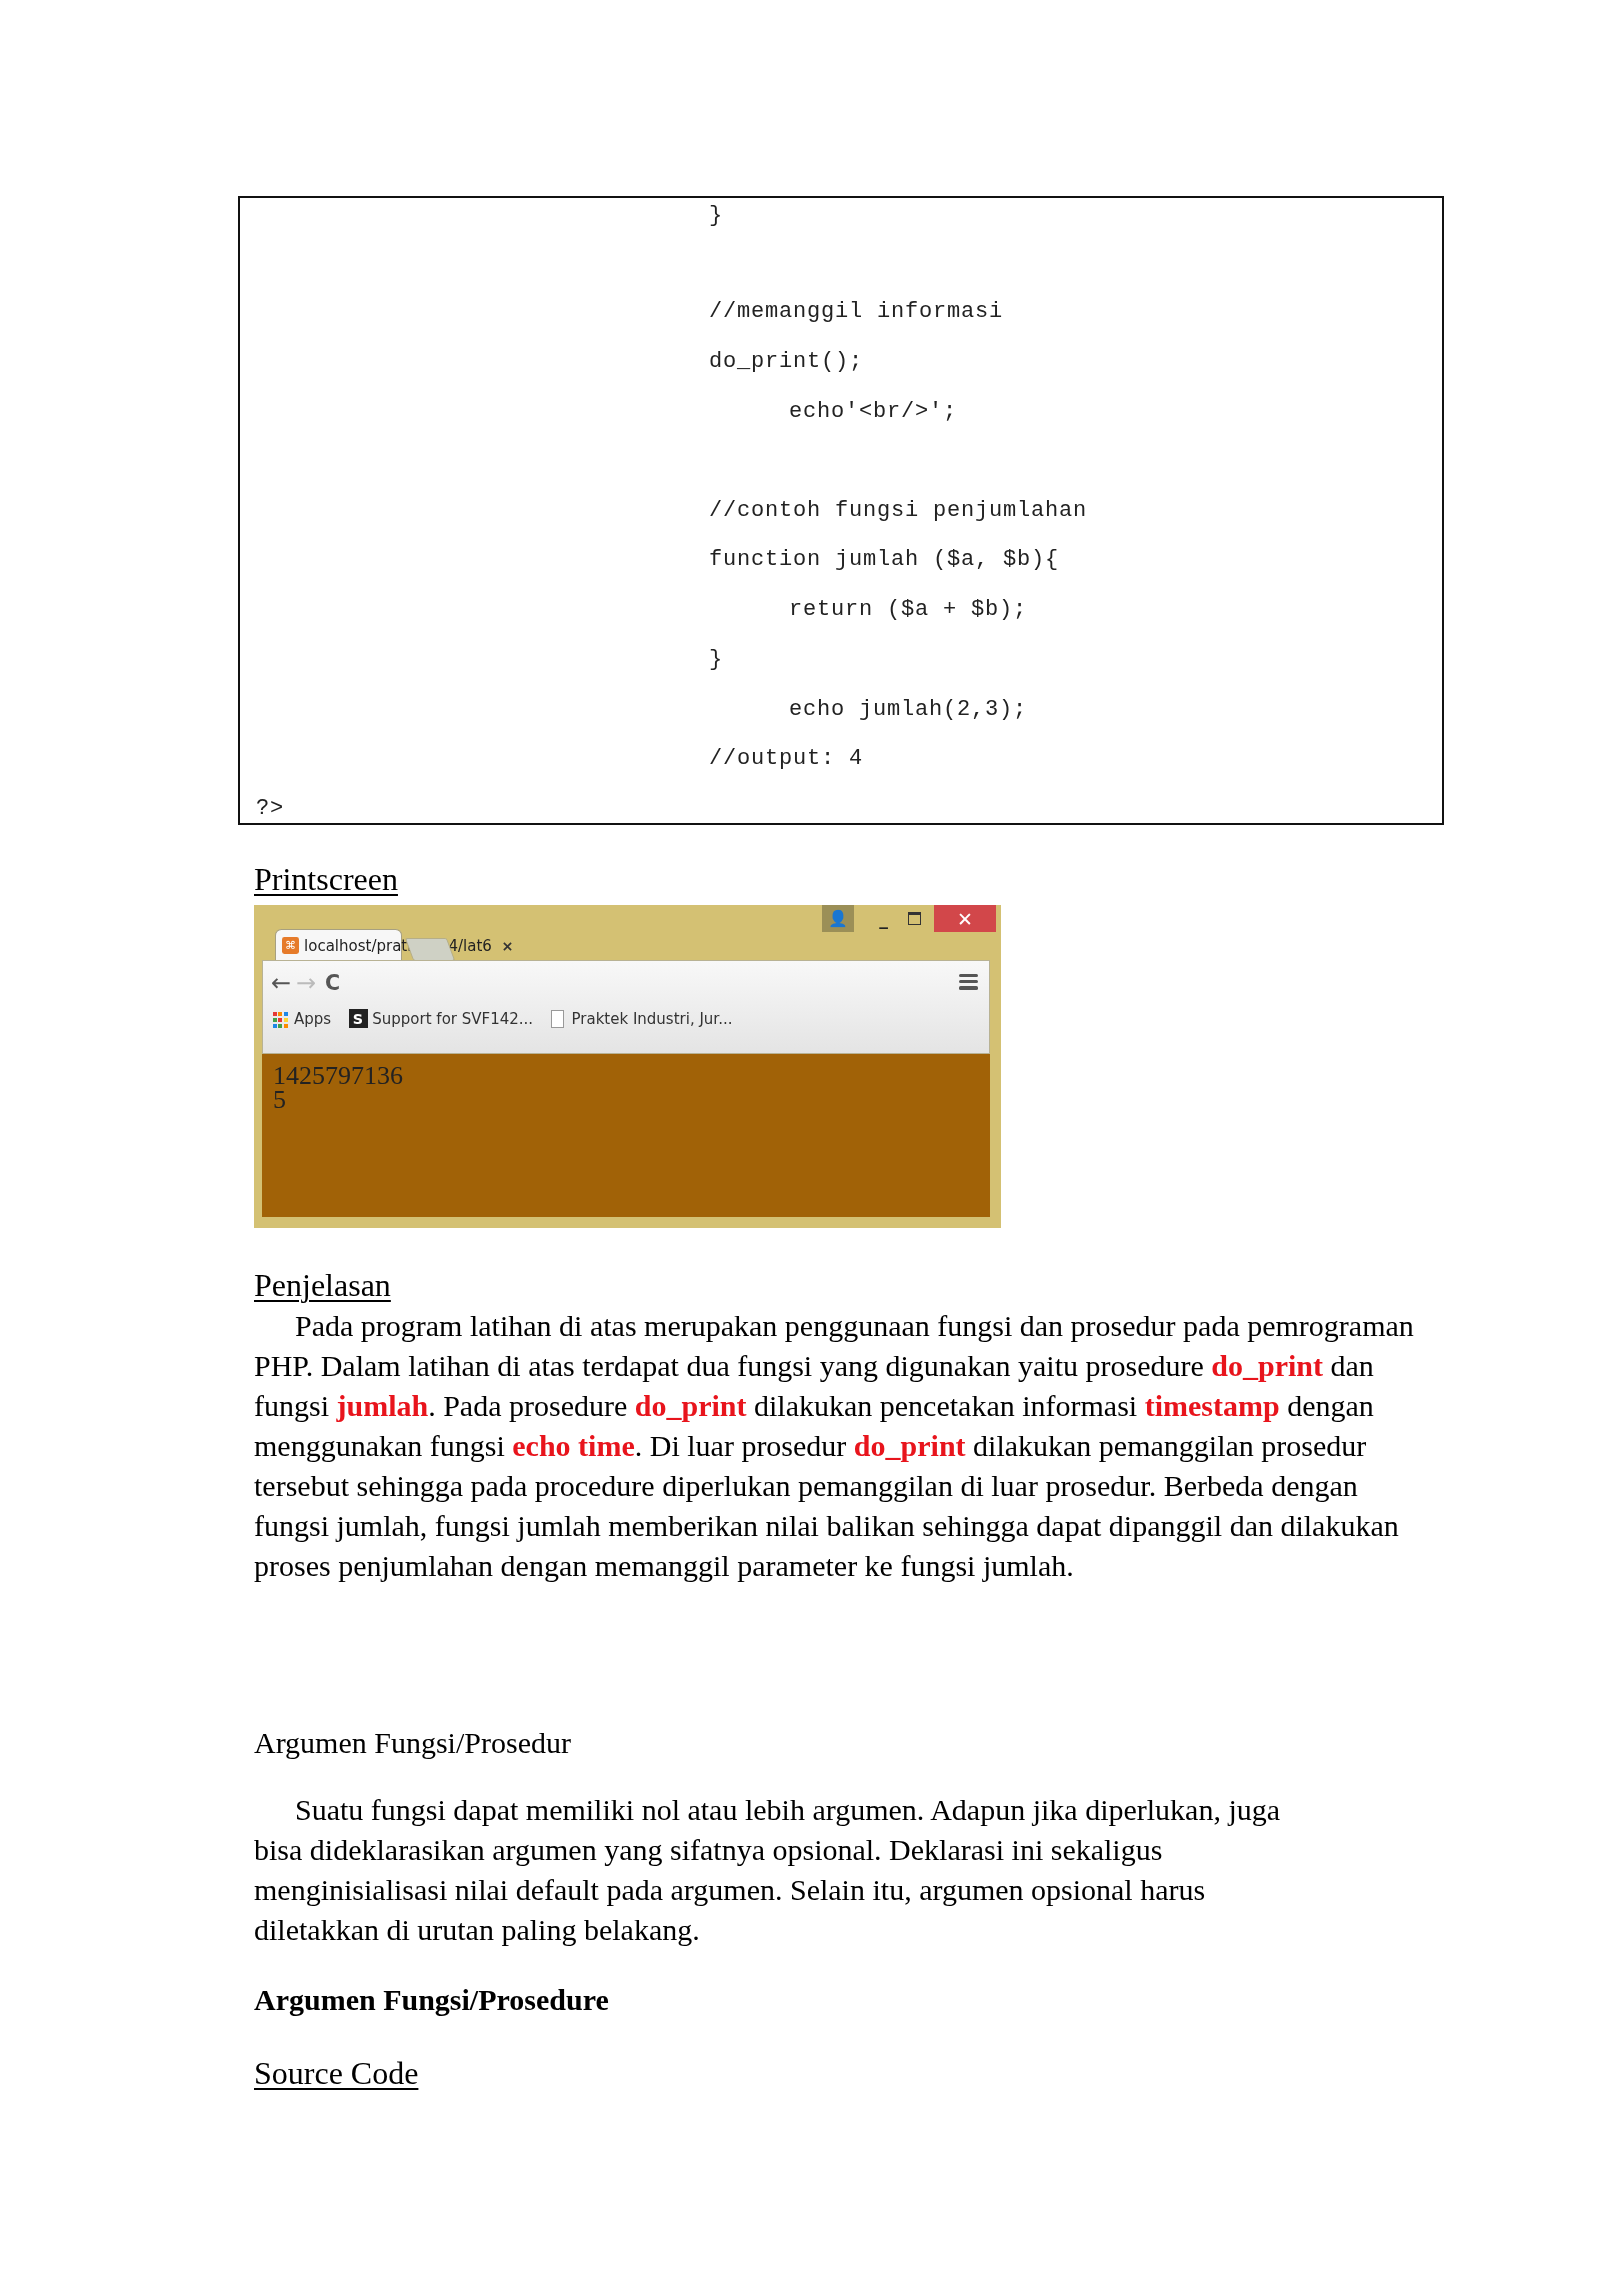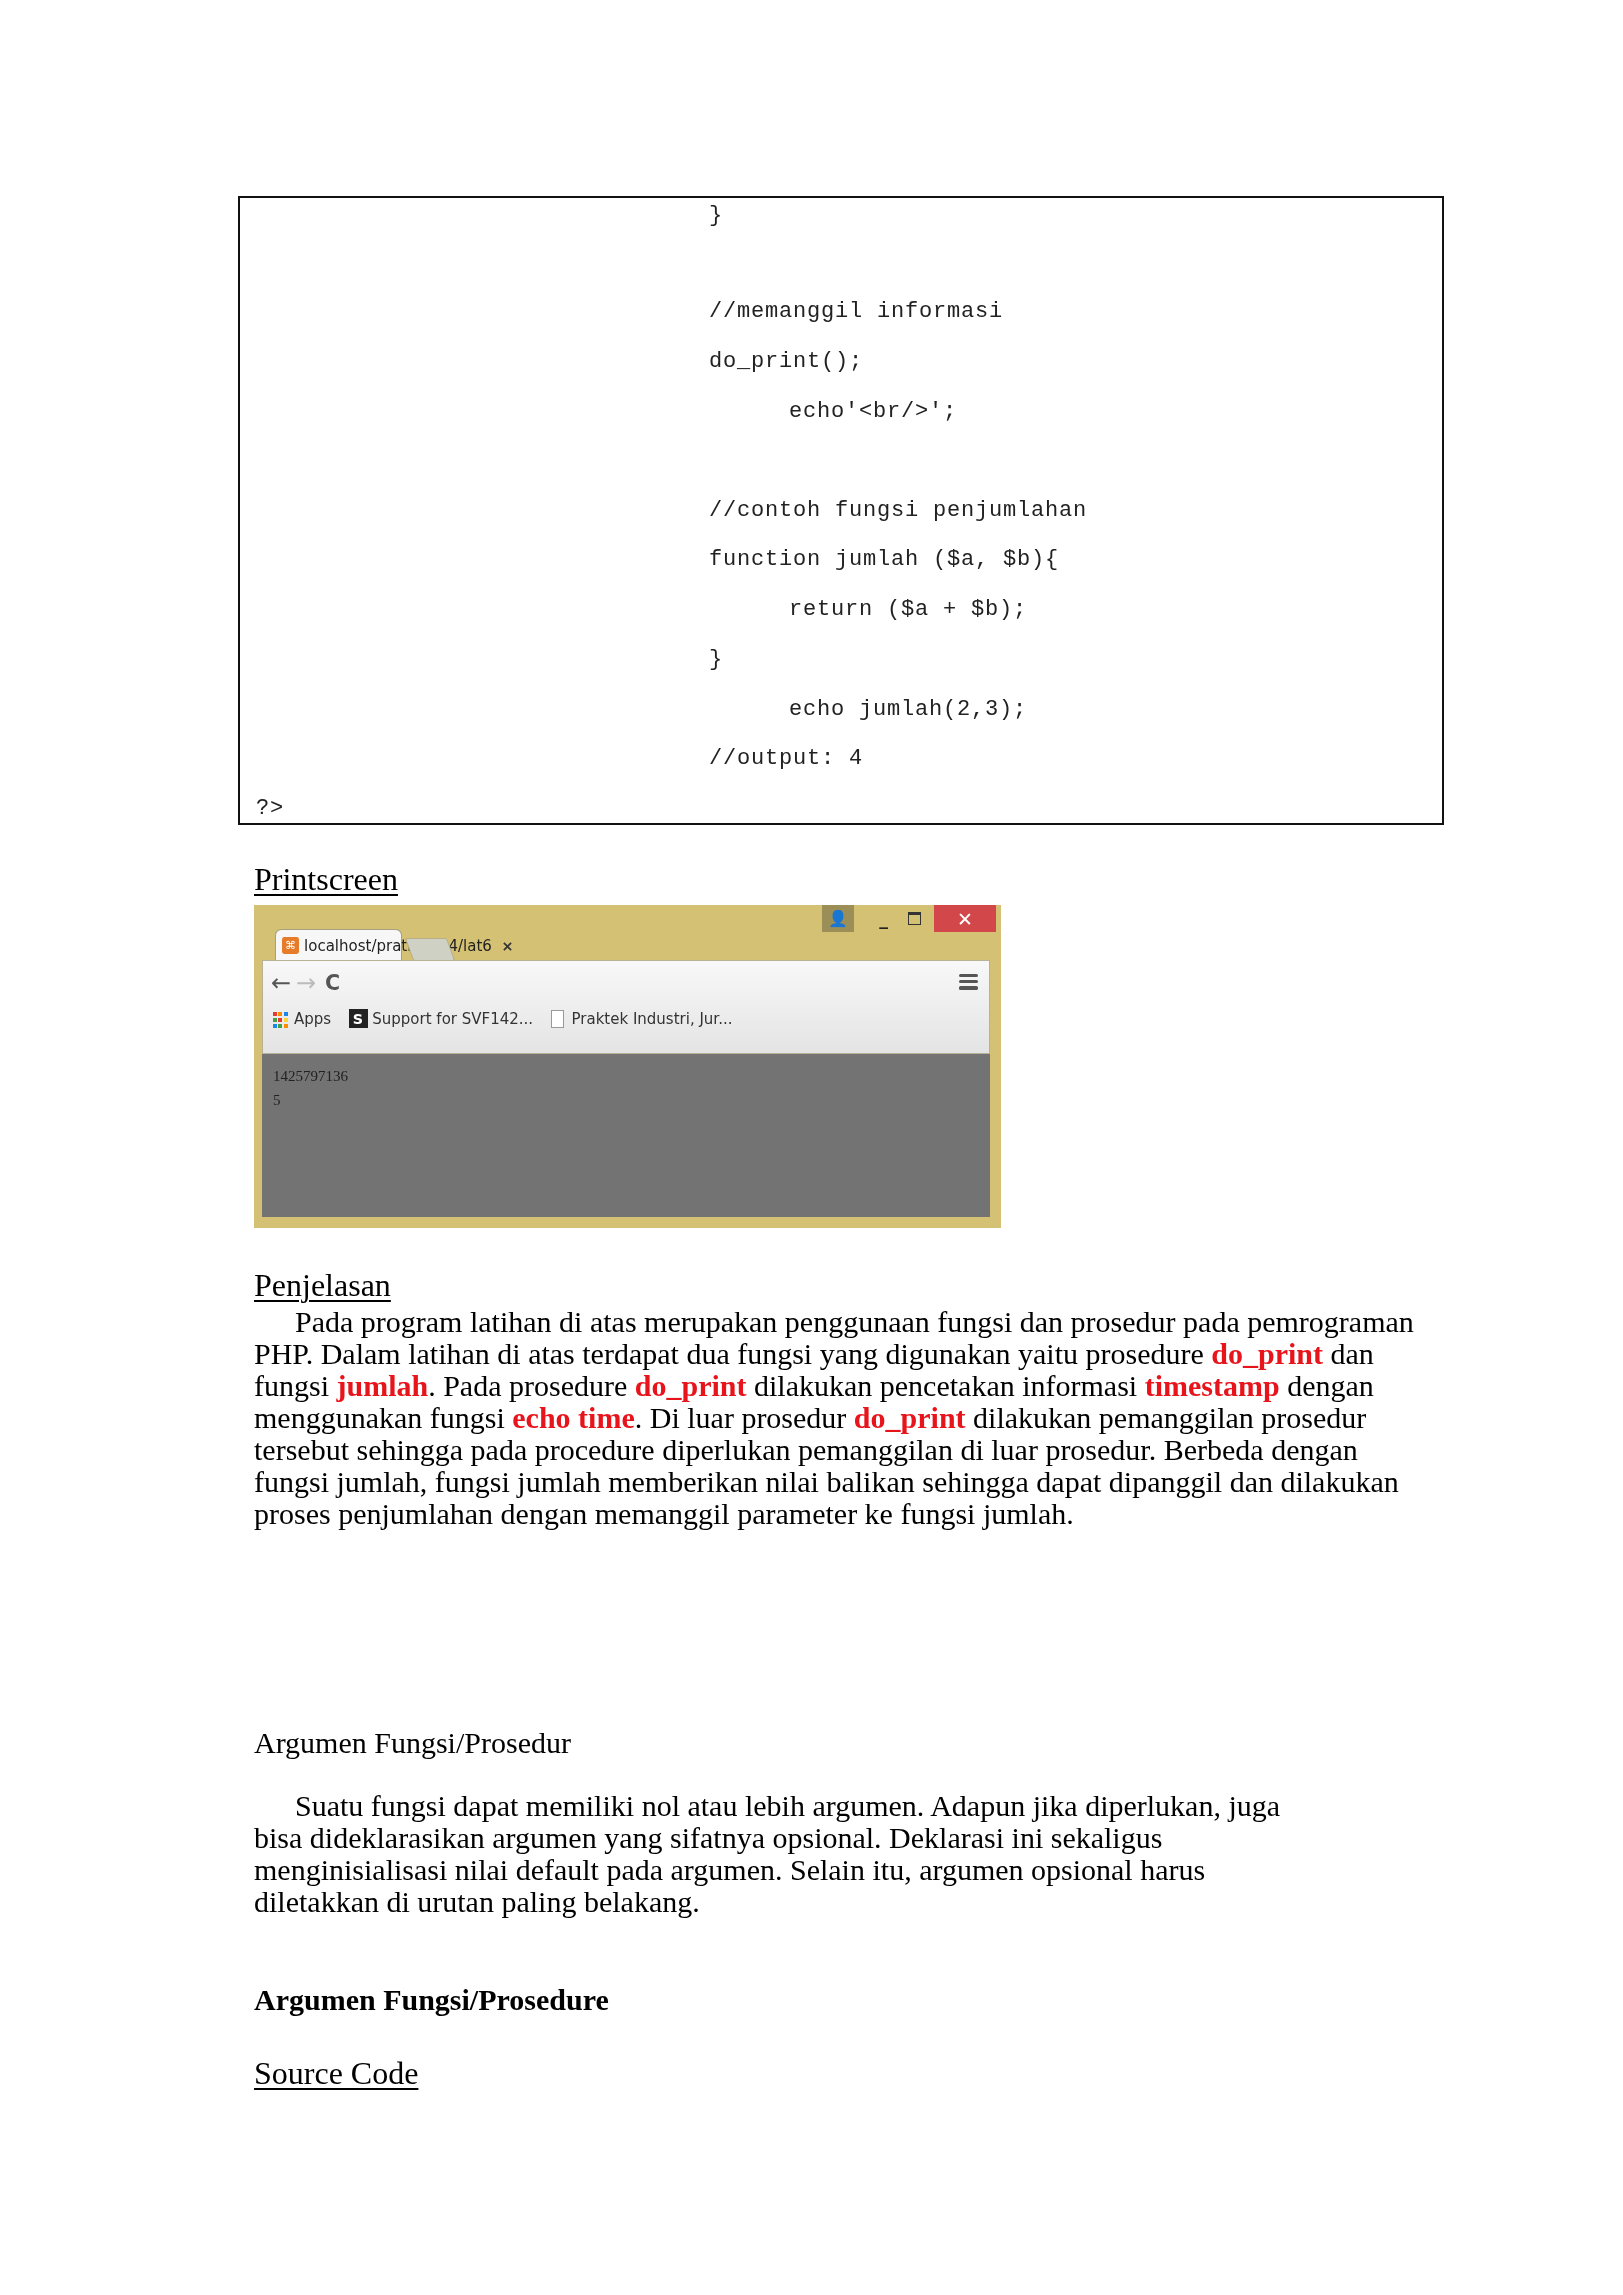--- a/index.html
+++ b/index.html
@@ -14,21 +14,21 @@
   .code-line {
     position:absolute; font-family:"Liberation Mono", monospace; font-size:22px;
     white-space:pre; color:#222; letter-spacing:0.8px;
   }
   .heading-u {
     position:absolute; font-size:32px; text-decoration:underline; text-underline-offset:4px;
     text-decoration-thickness:2.4px;
     margin-top:16px;
   }
   .para {
-    position:absolute; left:254px; width:1189px; font-size:30px; line-height:32px;
+    position:absolute; left:254px; width:1189px; font-size:30px; line-height:40px;
   }
   .para p { margin:0; }
   .red { color:#e8141c; font-weight:bold; }
   .indent { display:inline-block; width:41px; }
 
   
   .browser {
     position:absolute; left:254px; top:905px; width:747px; height:323px;
     background:#d4c173; box-sizing:border-box; overflow:hidden;
     font-family:"DejaVu Sans", sans-serif;
@@ -65,22 +65,22 @@
   .star-icon { position:absolute; right:4.8px; top:3.2px; font-size:22px; color:#ccc; }
   .menu-icon { position:absolute; right:11px; top:12.7px; width:19px; }
   .menu-icon span { display:block; height:3.2px; background:#555; margin-bottom:3.2px; border-radius:1.6px; }
   .bookmarks { position:absolute; left:9.5px; top:48px; display:flex; align-items:center; font-size:15px; color:#333; white-space:nowrap; }
   .bm { display:flex; align-items:flex-end; margin-right:17.4px; }
   .apps-icon { display:grid; grid-template-columns:repeat(3,4px); gap:1.6px; margin-right:6.3px; }
   .apps-icon i { width:4px; height:4px; display:block; }
   .s-icon { width:19px; height:19px; background:#222; color:#fff; font-weight:bold; font-size:14.3px; display:flex; align-items:center; justify-content:center; margin-right:4.8px; }
   .doc-icon { width:11px; height:16px; border:1.6px solid #999; margin-right:8px; background:#fff; }
   .viewport {
-    position:absolute; left:8px; top:149px; width:728px; height:163px; background:#737373;
-    font-family:"Liberation Serif", serif; font-size:15px; color:#222; padding:9.5px 11px; box-sizing:border-box; line-height:24px;
+    position:absolute; left:8px; top:149px; width:728px; height:163px; background:#a16207;
+    font-family:"Liberation Serif", serif; font-size:26px; color:#222; padding:9.5px 11px; box-sizing:border-box; line-height:24px;
   }
 </style>
 </head>
 <body>
 
 <div class="code-box">
   <div class="code-line" style="left:469px;top:4.8px">}</div>
   <div class="code-line" style="left:469px;top:101px">//memanggil informasi</div>
   <div class="code-line" style="left:469px;top:151px">do_print();</div>
   <div class="code-line" style="left:549px;top:201px">echo'&lt;br/&gt;';</div>

